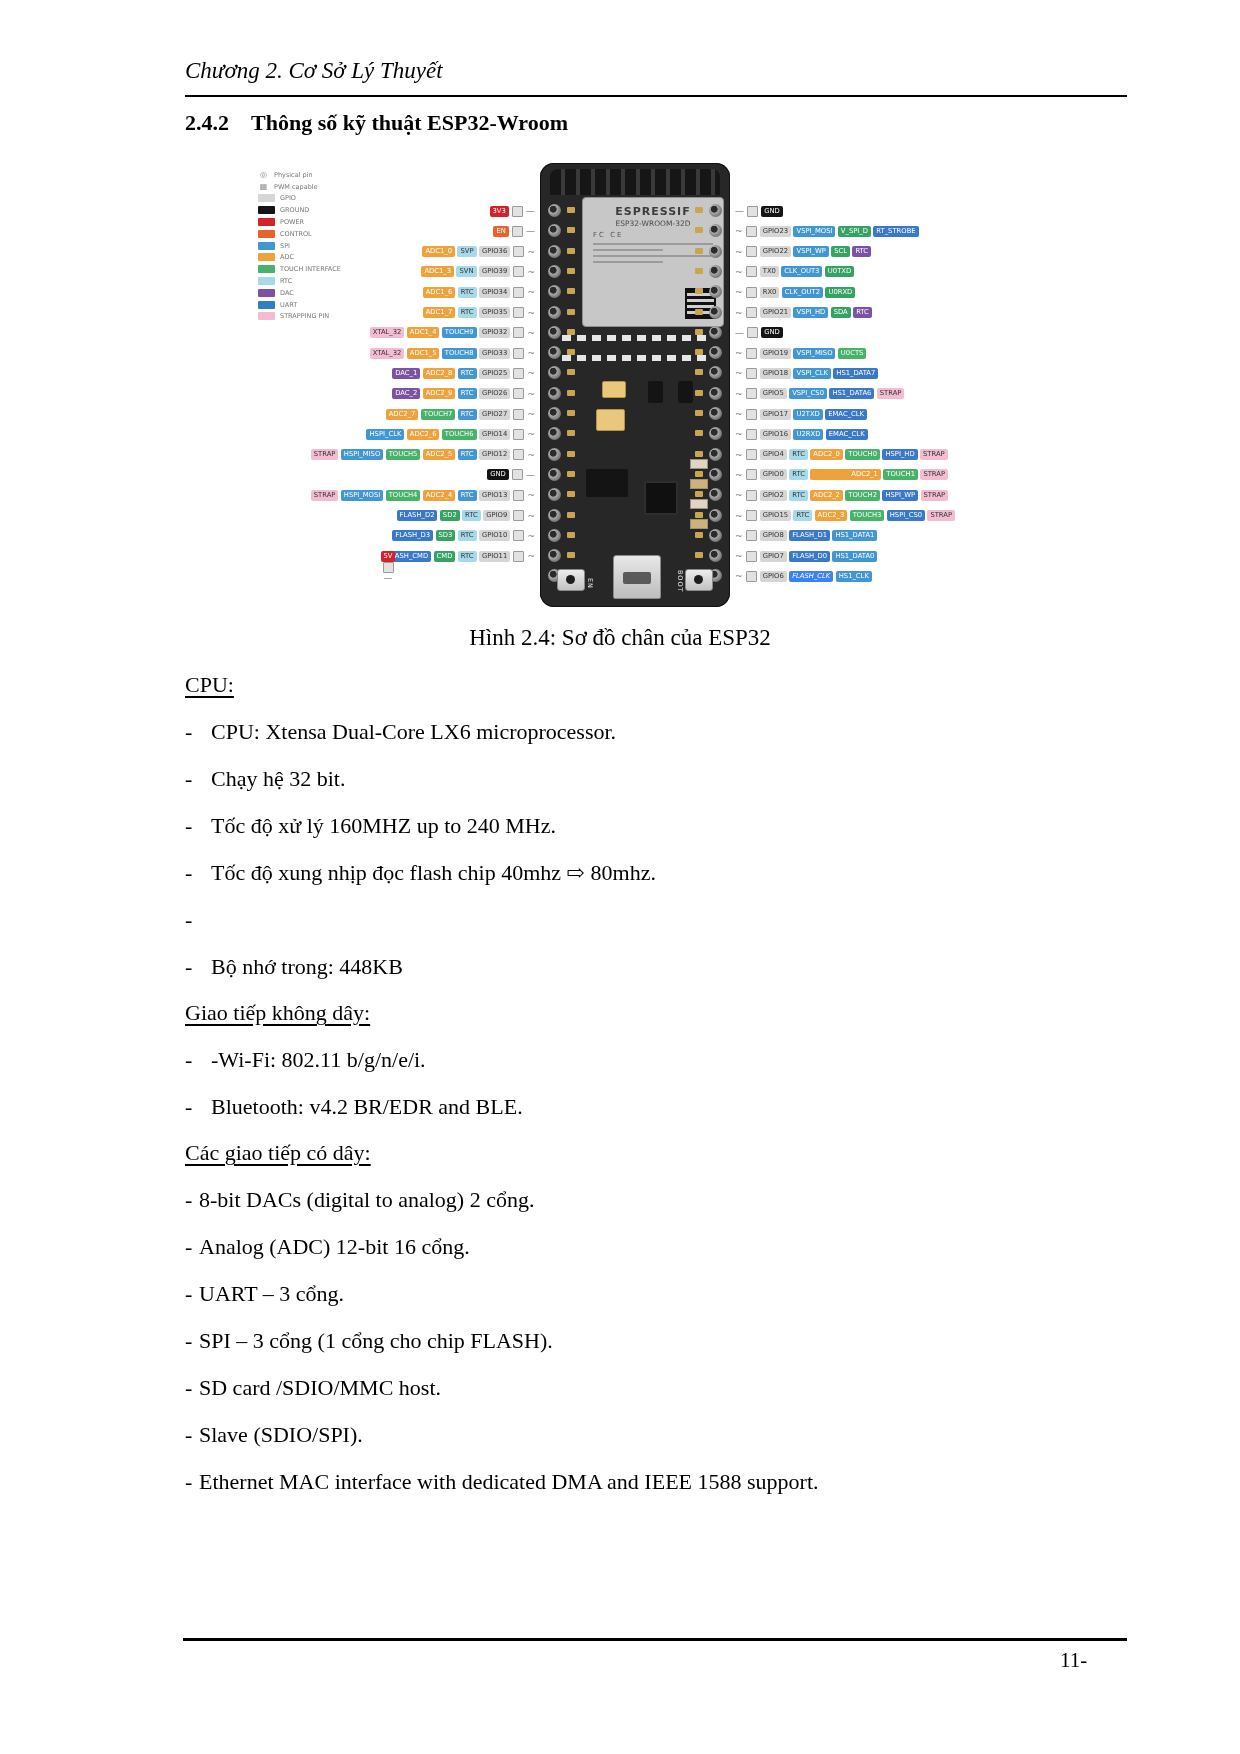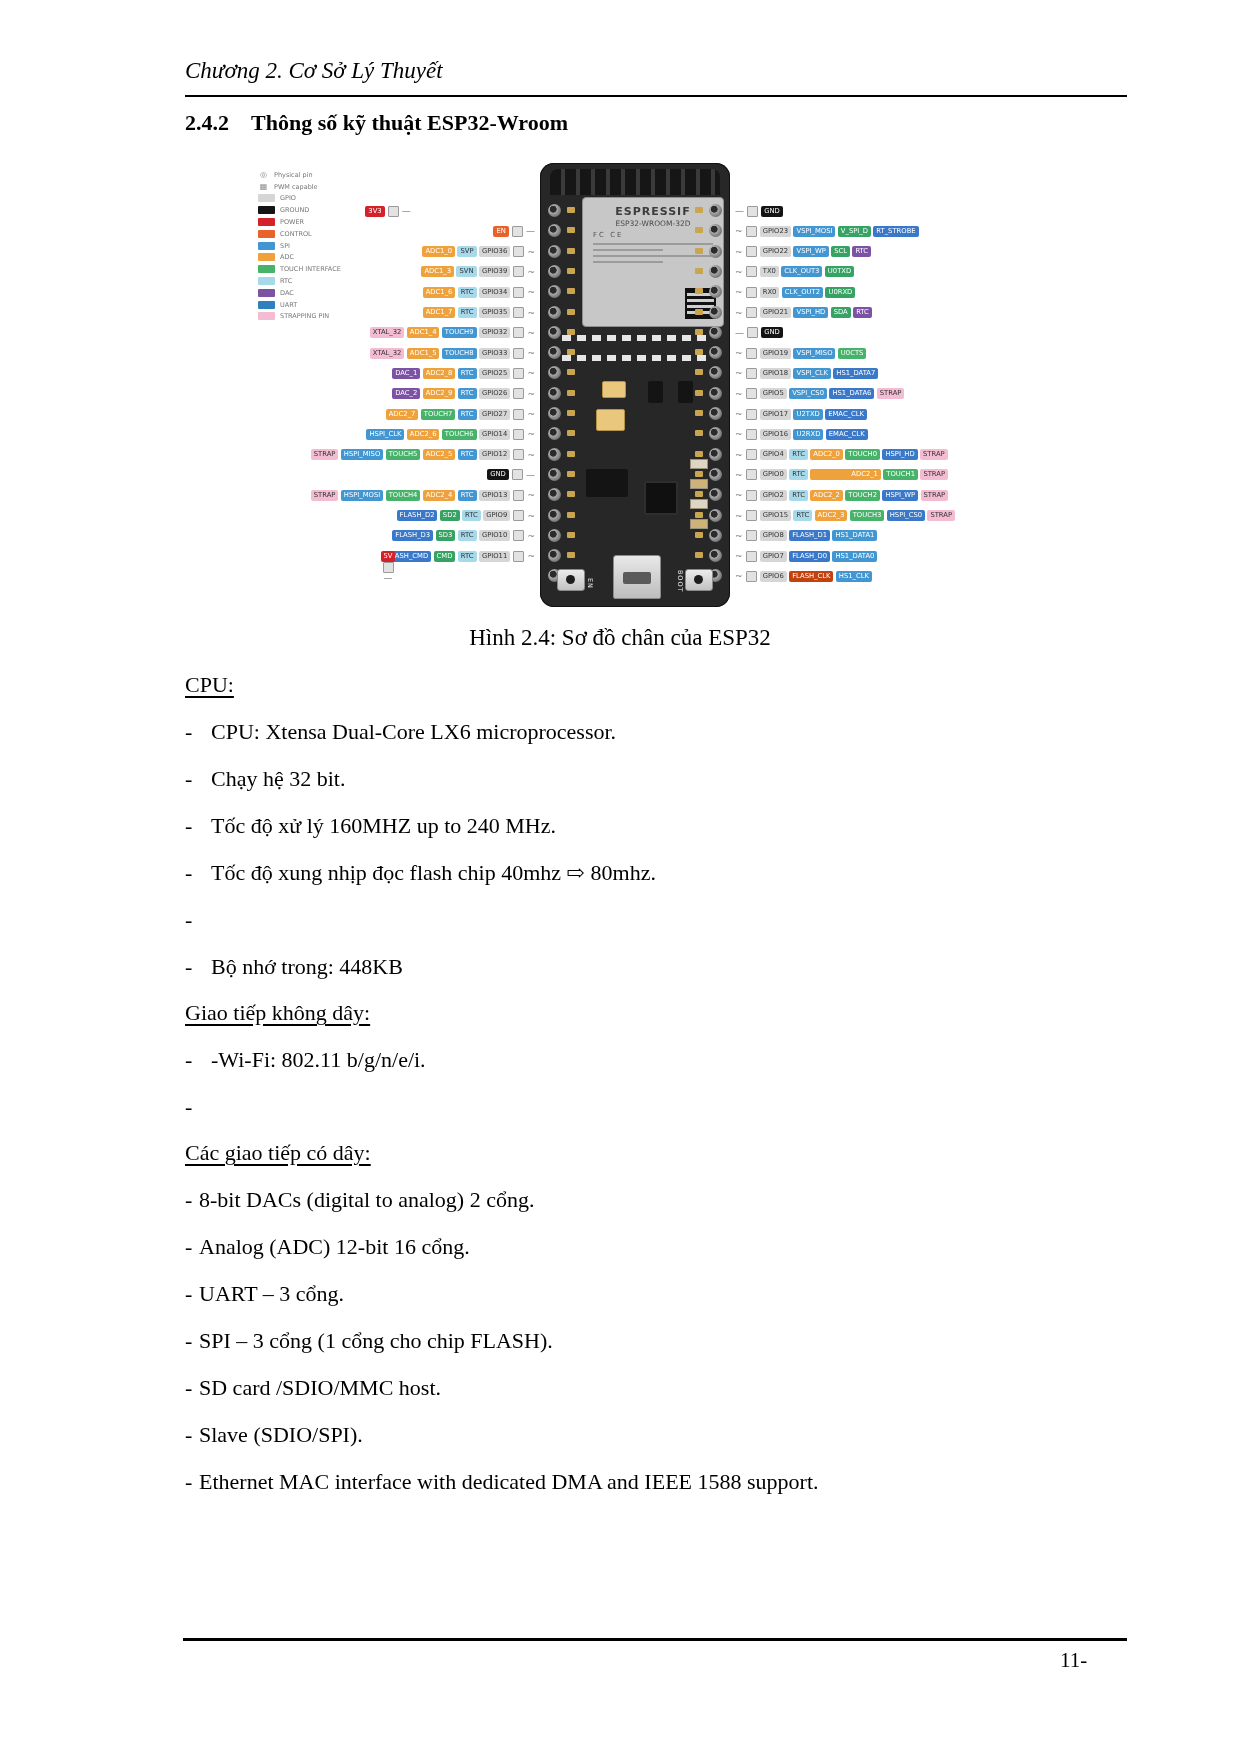--- a/index.html
+++ b/index.html
@@ -126,21 +126,21 @@
         <div class="lg-row">
           <span class="lg-chip" style="background: rgb(47, 128, 193);"></span>
           <span class="lg-label">UART</span>
         </div>
         <div class="lg-row">
           <span class="lg-chip" style="background: rgb(243, 188, 210);"></span>
           <span class="lg-label">STRAPPING PIN</span>
         </div>
       </div>
     <div id="left-pins">
-        <div class="pin-row" style="top: 41px; left: 0px; width: 296px; justify-content: center;">
+        <div class="pin-row" style="top: 41px; left: 0px; width: 296px; justify-content: flex-end;">
           <span class="chip" style="background: rgb(211, 34, 42); color: rgb(255, 255, 255);">3V3</span>
           <span class="pin-sq"></span>
           <span class="squig">—</span>
         </div>
         <div class="pin-row" style="top: 61.3px; left: 0px; width: 296px; justify-content: flex-end;">
           <span class="chip" style="background: rgb(232, 99, 44); color: rgb(255, 255, 255);">EN</span>
           <span class="pin-sq"></span>
           <span class="squig">—</span>
         </div>
         <div class="pin-row" style="top: 81.6px; left: 0px; width: 296px; justify-content: flex-end;">
@@ -525,21 +525,21 @@
           <span class="squig">~</span>
           <span class="pin-sq"></span>
           <span class="chip" style="background: rgb(214, 214, 214); color: rgb(51, 51, 51);">GPIO7</span>
           <span class="chip" style="background: rgb(58, 120, 201); color: rgb(255, 255, 255);">FLASH_D0</span>
           <span class="chip" style="background: rgb(66, 150, 210); color: rgb(255, 255, 255);">HS1_DATA0</span>
         </div>
         <div class="pin-row" style="top: 406.4px; left: 494px; width: 264px; justify-content: flex-start;">
           <span class="squig">~</span>
           <span class="pin-sq"></span>
           <span class="chip" style="background: rgb(214, 214, 214); color: rgb(51, 51, 51);">GPIO6</span>
-          <span class="chip" style="background: #c2410c; color: rgb(255, 255, 255);">FLASH_CLK</span>
+          <span class="chip" style="background: #3b82f6; color: rgb(255, 255, 255); font-style: italic;">FLASH_CLK</span>
           <span class="chip" style="background: rgb(66, 150, 210); color: rgb(255, 255, 255);">HS1_CLK</span>
         </div>
       </div>
   </div>
 
   <div class="caption">Hình 2.4: Sơ đồ chân của ESP32</div>
 
   <div class="content" id="content">
       <div class="sec-h"><span>CPU:</span></div>
       <div class="item">
@@ -565,20 +565,21 @@
         <span class="dash">-</span>
         <span>Bộ nhớ trong: 448KB</span>
       </div>
       <div class="sec-h"><span>Giao tiếp không dây:</span></div>
       <div class="item">
         <span class="dash">-</span>
         <span>-Wi-Fi: 802.11 b/g/n/e/i.</span>
       </div>
       <div class="item">
         <span class="dash">-</span>
+        <span>Bluetooth: v4.2 BR/EDR and BLE.</span>
       </div>
       <div class="sec-h"><span>Các giao tiếp có dây:</span></div>
       <div class="item flush">
         <span class="dash">-</span>
         <span>8-bit DACs (digital to analog) 2 cổng.</span>
       </div>
       <div class="item flush">
         <span class="dash">-</span>
         <span>Analog (ADC) 12-bit 16 cổng.</span>
       </div>

